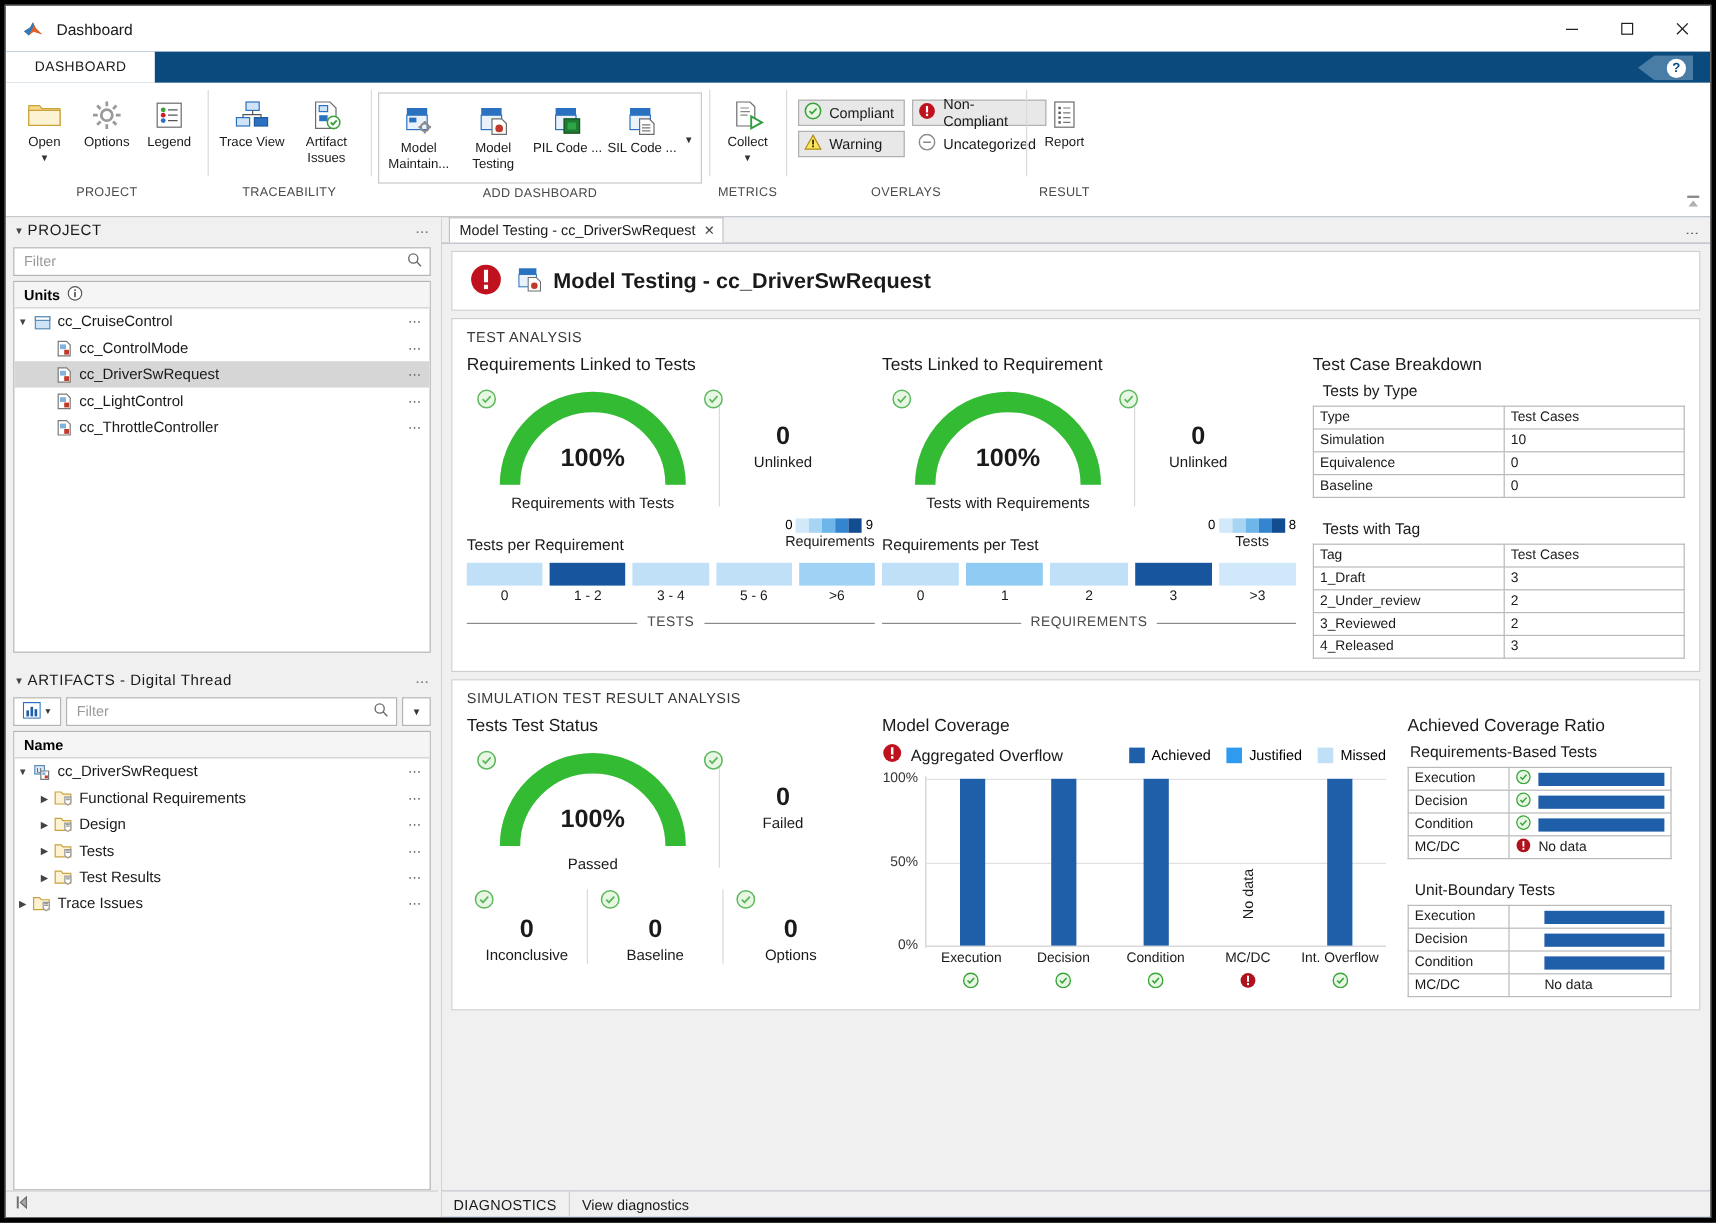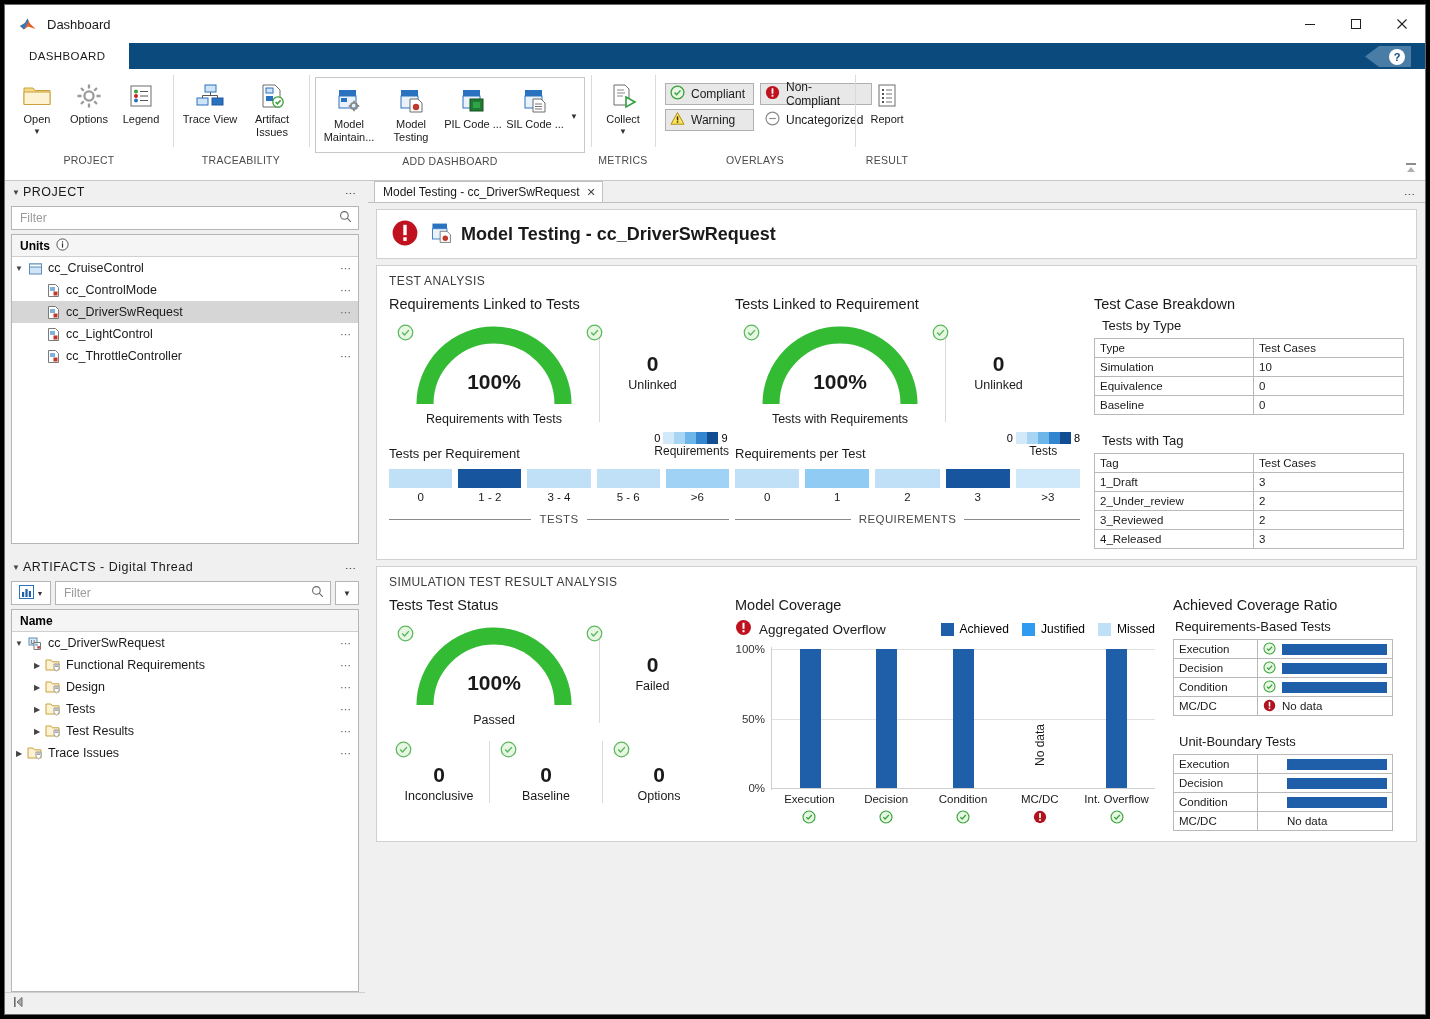--- a/index.html
+++ b/index.html
@@ -1332,16 +1332,22 @@
               </tbody>
                 </table>
             </div>
 
           </div>
         </div>
 
         <div style="flex:1;"></div>
       </div>
 
+      <div class="footer">
+        <div class="f-cell lbl">DIAGNOSTICS</div>
+        <div class="f-cell f-grow" style="border-right:0;">
+          <span>View diagnostics</span>
+        </div>
+      </div>
 
     </div>
   </div>
 </div>
 
 </body></html>

